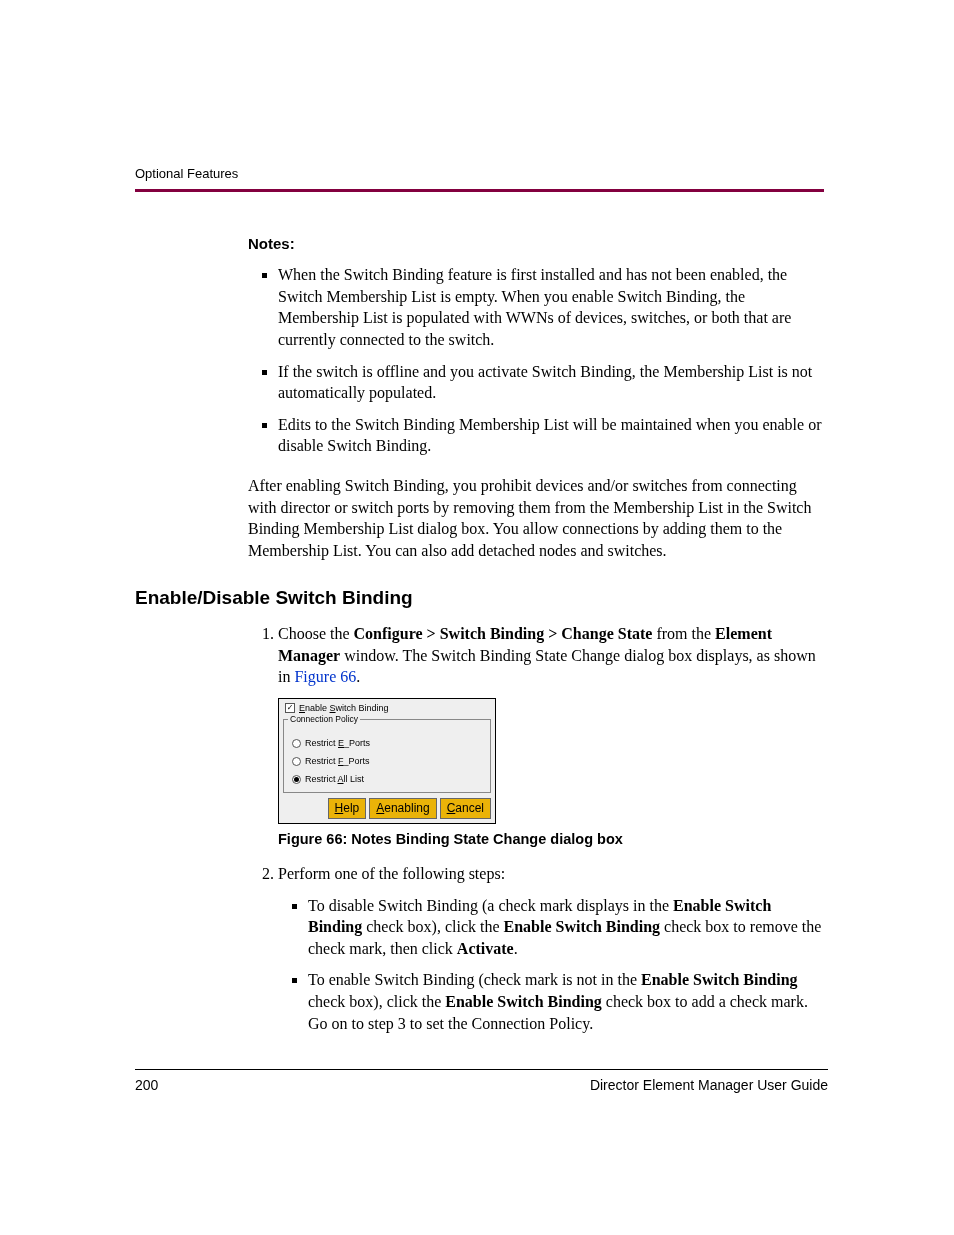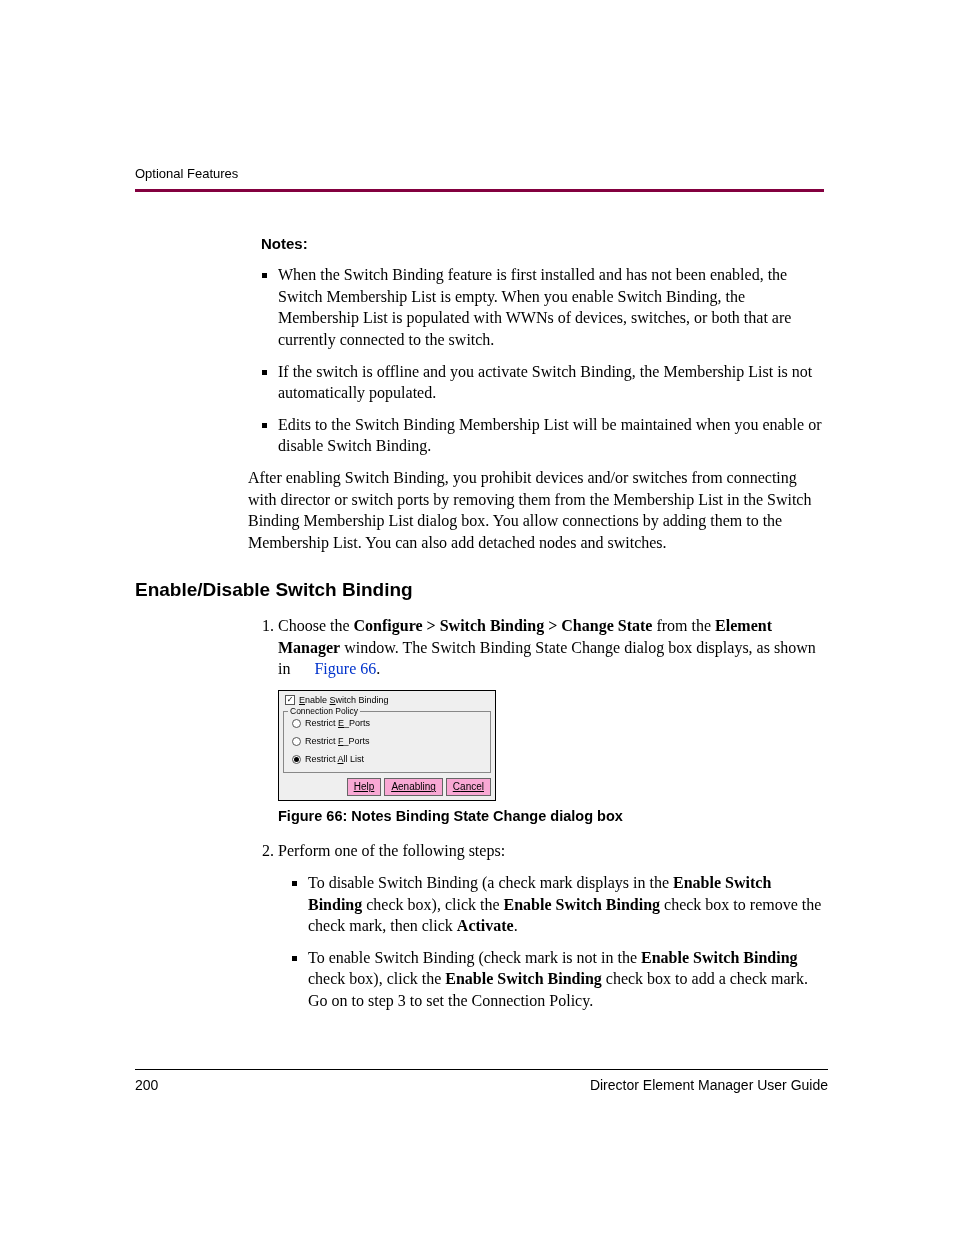--- a/index.html
+++ b/index.html
@@ -38,51 +38,51 @@
       right: 130px;
       bottom: 150px;
     }
     .indent-block { margin-left: 113px; }
     ul.square { list-style-type: square; padding-left: 30px; margin: 0; }
     ul.square li { margin-bottom: 10px; }
     .notes-label {
       font-family: Arial, Helvetica, sans-serif;
       font-weight: bold;
       font-size: 15px;
-      margin: 16px 0 10px 13px;
+      margin: 16px 0 10px 0;
     }
-    .para { margin-top: 10px; margin-bottom: 10px; }
+    .para { margin-top: 18px; margin-bottom: 10px; }
     h2.section {
       font-family: Arial, Helvetica, sans-serif;
       font-weight: bold;
       font-size: 19px;
       margin-top: 24px;
       margin-bottom: 12px;
     }
     ol.steps { list-style-type: decimal; padding-left: 30px; }
     ol.steps > li { margin-bottom: 12px; }
-    .xref { color: #0033cc; margin-left: 20px; }
+    .xref { color: #0033cc; }
     b { font-weight: bold; }
 
     .dialog {
       width: 218px;
       border: 1px solid #000;
       background: #efefef;
       font-family: Tahoma, Arial, sans-serif;
       font-size: 9px;
       margin: 10px 0 6px 0;
     }
     .dlg-row { padding: 3px 6px; display: flex; align-items: center; gap: 4px; }
     .dlg-check { width: 10px; height: 10px; background: #fff; border: 1px solid #555; display: inline-flex; align-items: center; justify-content: center; font-size: 8px; line-height: 8px; }
     .dlg-radio { width: 9px; height: 9px; border: 1px solid #555; border-radius: 50%; background: #fff; display: inline-flex; align-items: center; justify-content: center; }
     .dlg-radio.sel::after { content: ""; width: 5px; height: 5px; background: #000; border-radius: 50%; display: block; }
-    .fieldset { border: 1px solid #888; margin: 2px 4px 2px 4px; padding: 2px 2px 4px 2px; position: relative; }
+    .fieldset { border: 1px solid #888; margin: 2px 4px 2px 4px; padding: 14px 2px 4px 2px; position: relative; }
     .legend { position: absolute; top: -6px; left: 4px; background: #efefef; padding: 0 2px; font-size: 8.5px; }
     .dlg-buttons { display: flex; justify-content: flex-end; gap: 3px; padding: 3px 4px 4px 4px; }
-    .dlg-btn { border: 1px solid #666; background: #f9a8d4; font-size: 10px; padding: 1px 6px; text-decoration: underline; }
+    .dlg-btn { border: 1px solid #666; background: #eab308; font-size: 12px; padding: 1px 6px; }
     .dlg-btn .ul { text-decoration: underline; }
     .lbl .ul { text-decoration: underline; }
 
     .fig-caption {
       font-family: Arial, Helvetica, sans-serif;
       font-weight: bold;
       font-size: 14.5px;
       margin: 6px 0 14px 0;
     }
 

